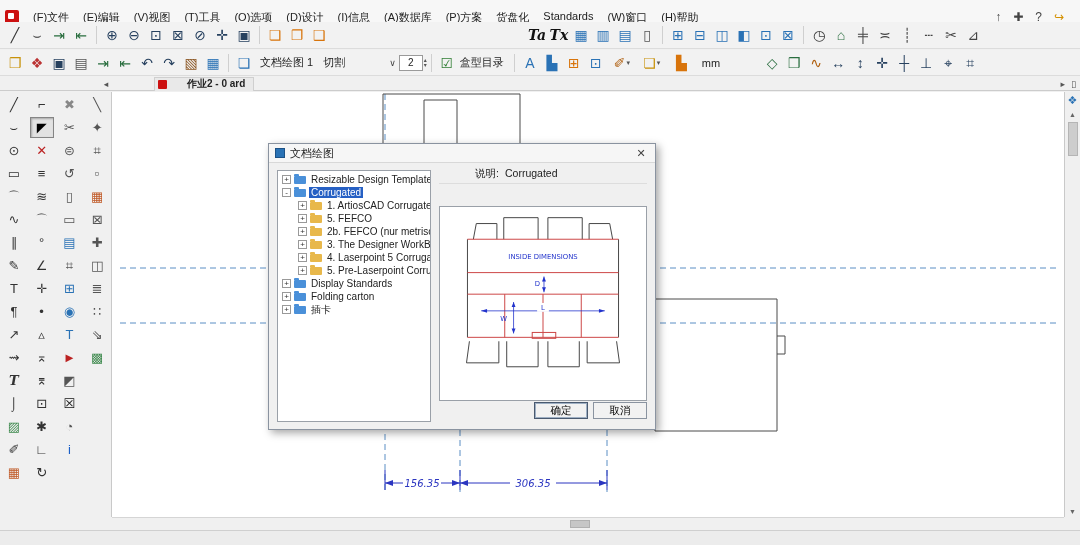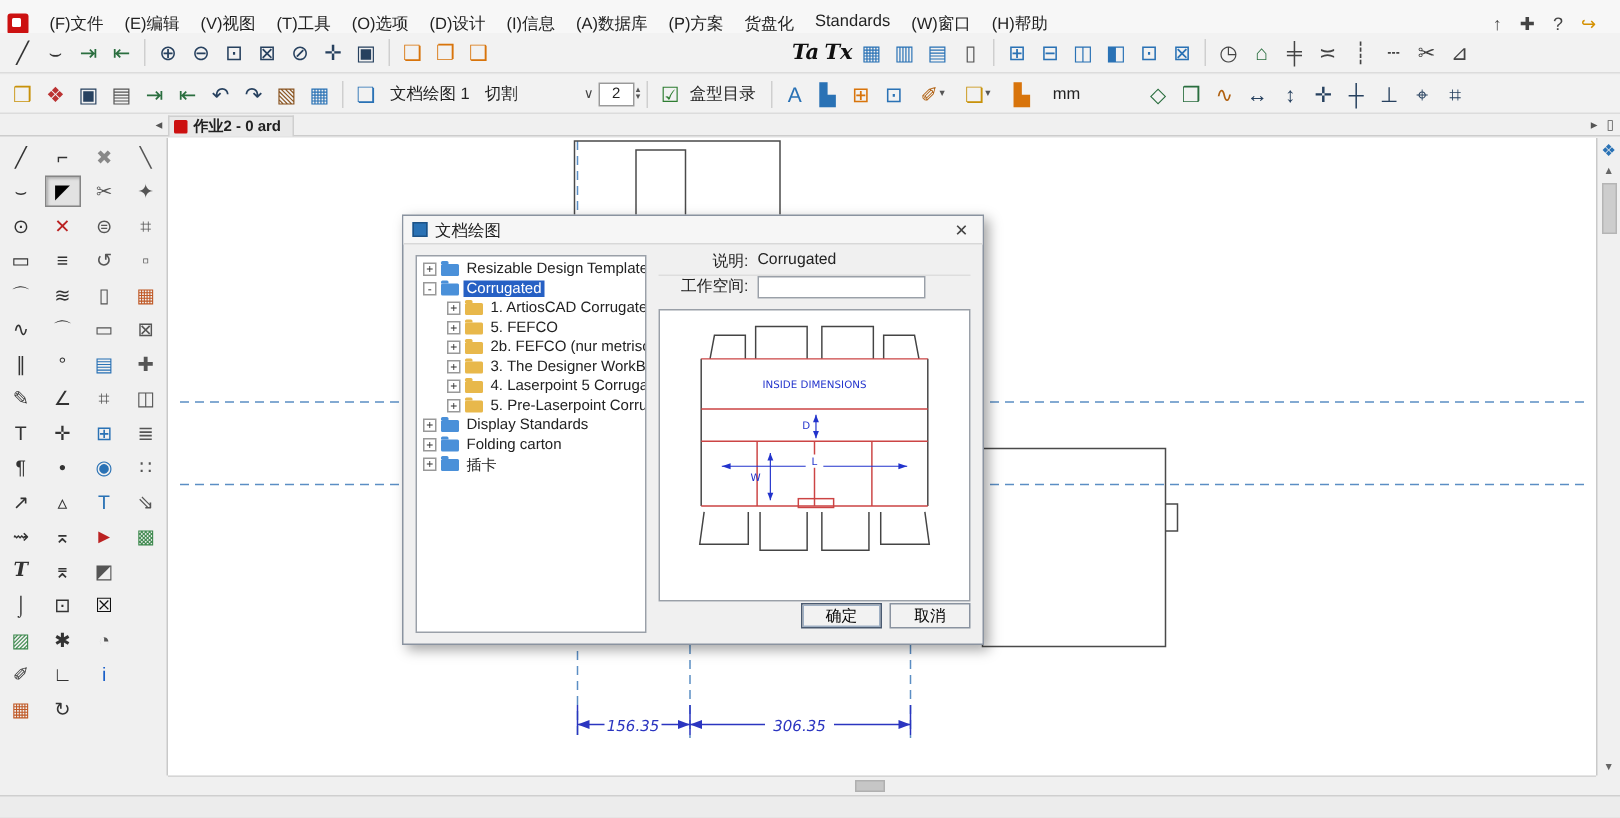--- a/index.html
+++ b/index.html
@@ -2,21 +2,21 @@
 <html><head>
 <meta charset="utf-8">
 <style>
   html,body{margin:0;padding:0;background:#d8d8d8;}
   *{box-sizing:border-box;}
   .app{position:relative;width:1080px;height:545px;background:#f0f0f0;overflow:hidden;
        font-family:"Liberation Sans","DejaVu Sans",sans-serif;font-size:11px;color:#222;}
 
   
   .menubar{position:absolute;left:0;top:0;right:0;height:37px;background:#f7f7f7;
-           border-bottom:6px solid #8b5cf6;display:flex;align-items:center;padding-left:2px;}
+           border-bottom:3px solid #8b5cf6;display:flex;align-items:center;padding-left:2px;}
   .app-icon{width:14px;height:14px;background:#cc1111;border-radius:2px;margin:0 7px 0 3px;position:relative;flex:none;}
   .app-icon::after{content:"";position:absolute;left:3px;top:3px;width:6px;height:6px;background:#fff;border-radius:1px;}
   .menu-items{display:flex;}
   .menu-item{padding:3px 7px;white-space:nowrap;cursor:default;}
   .menu-right{margin-left:auto;display:flex;gap:12px;padding-right:16px;align-items:center;}
   .mini-icon{font-size:12px;line-height:1;}
 
   
   .toolbar{position:absolute;left:0;right:0;display:flex;align-items:center;background:#f2f2f2;
            border-bottom:1px solid #dcdcdc;padding:0 4px;}
@@ -35,21 +35,21 @@
   .spin-box{width:24px;height:16px;border:1px solid #9a9a9a;background:#fff;display:flex;
             align-items:center;justify-content:center;font-size:10px;flex:none;}
   .spinner{display:flex;flex-direction:column;font-size:6px;line-height:5px;color:#555;margin-left:1px;}
   .preflight-label{margin:0 6px 0 2px;white-space:nowrap;}
 
   
   .tabbar{position:absolute;left:0;right:0;top:77px;height:14px;background:#f0f0f0;
           border-bottom:1px solid #cccccc;display:flex;align-items:center;}
   .tab-nav{font-size:9px;color:#555;margin-left:100px;width:12px;text-align:center;}
   .tab{display:flex;align-items:center;background:#e9e9e9;border:1px solid #cfcfcf;border-bottom:none;
-       height:14px;padding:0 8px 0 3px;gap:4px;}
+       height:14px;padding:0 8px 0 3px;gap:20px;margin-left:42px;}
   .tab-icon{width:9px;height:9px;background:#cc1111;border-radius:1px;flex:none;}
   .tab-label{font-weight:bold;font-size:10px;white-space:nowrap;}
   .tabbar-right{margin-left:auto;display:flex;align-items:center;gap:6px;padding-right:4px;}
   .tabbar-right span{font-size:9px;color:#555;}
 
   
   .palette{position:absolute;left:0;top:92px;bottom:28px;width:112px;background:#f0f0f0;
            border-right:1px solid #c9c9c9;display:flex;padding:2px 1px;gap:2px;overflow:hidden;}
   .pcol{display:flex;flex-direction:column;gap:2px;width:26px;align-items:center;}
   .pi{width:24px;height:21px;display:flex;align-items:center;justify-content:center;
@@ -478,24 +478,20 @@
             <span class="exp">+</span>
             <span class="folder" style="background: rgb(74, 144, 217);"></span>
             <span class="tlabel">插卡</span>
           </div>
         </div>
       <div class="right-pane">
         <div class="form-row desc">
           <span class="form-label">说明:</span>
           <span class="form-value">Corrugated</span>
         </div>
-        <div class="form-row">
-          <span class="form-label">工作空间:</span>
-          <input class="ws-input" type="text" value="" style="">
-        </div>
         <div class="preview">
           <svg viewBox="0 0 210 195">
 
             <path class="pv-black" d="M34,32 L37,16 L58,16 L58,32"></path>
             <path class="pv-black" d="M65,32 L65,10 L100,10 L100,32"></path>
             <path class="pv-black" d="M110,32 L110,10 L145,10 L145,32"></path>
             <path class="pv-black" d="M152,32 L152,16 L173,16 L176,32"></path>
 
             <path class="pv-black" d="M28,32 L28,132 M182,32 L182,132"></path>
 

